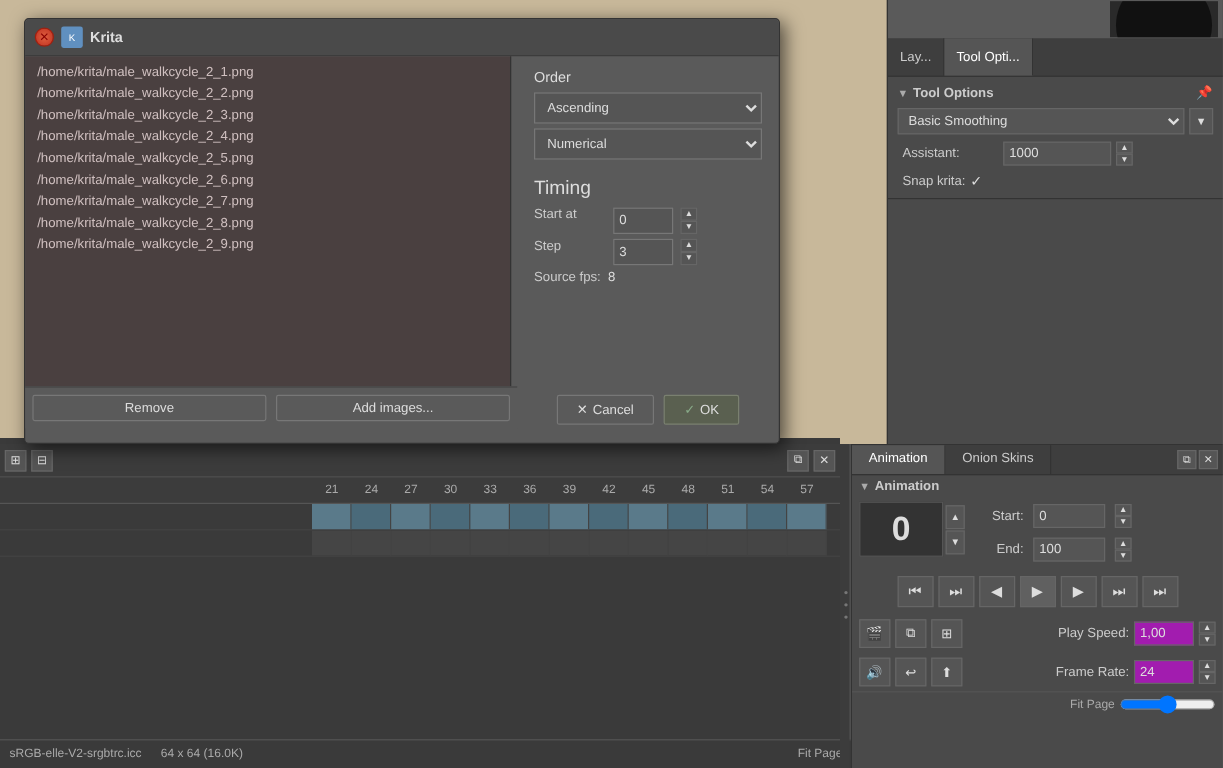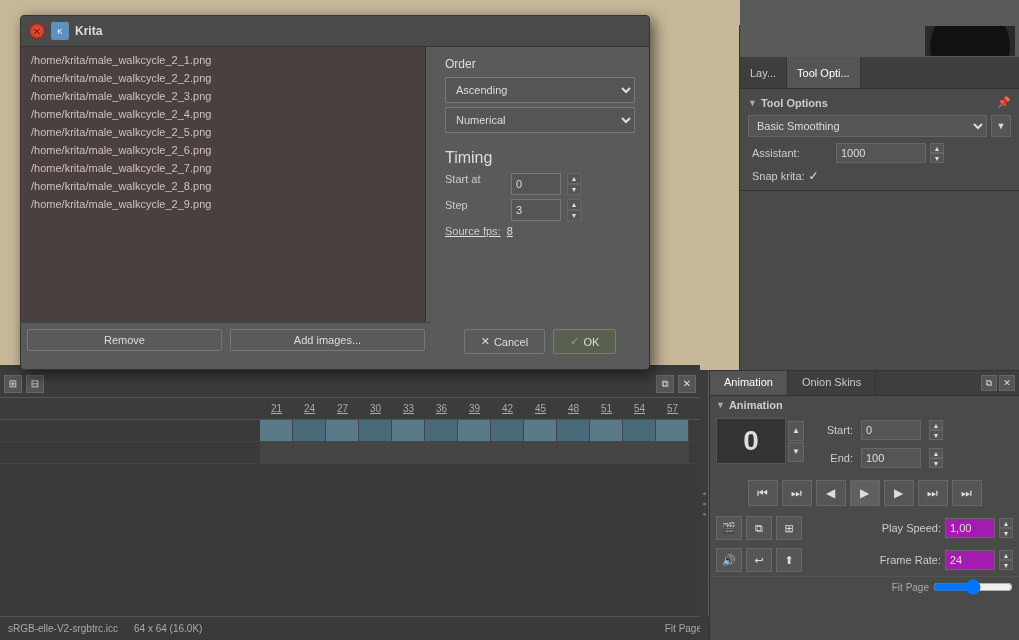--- a/index.html
+++ b/index.html
@@ -481,21 +481,20 @@
       font-size: 7px;
       display: flex;
       align-items: center;
       justify-content: center;
       cursor: pointer;
     }
     .source-fps-row {
       display: flex;
       align-items: center;
       gap: 6px;
-      text-decoration: underline;
     }
     .source-fps-label {
       color: #ccc;
       font-size: 11px;
     }
     .source-fps-value {
       color: #ddd;
       font-size: 11px;
     }
 
@@ -532,21 +531,20 @@
       border-bottom: 1px solid #555;
       padding-left: 260px;
       overflow: hidden;
     }
     .ruler-mark {
       font-size: 10px;
       color: #aaa;
       width: 33px;
       flex-shrink: 0;
       text-align: center;
-      text-decoration: underline;
     }
 
     
     .timeline-tracks {
       background: #3a3a3a;
       height: calc(100% - 55px);
       padding-left: 0;
     }
     .timeline-track {
       display: flex;
@@ -625,21 +623,21 @@
       display: flex;
       align-items: center;
       justify-content: center;
     }
   </style>
 </head>
 <body>
 
 <div class="canvas-area"></div>
 
-<div style="position:absolute; top:0; right:0; width:280px; height:370px; background:#4a4a4a; border-left:1px solid #333;margin-top:25px;">
+<div style="position:absolute; top:0; right:0; width:280px; height:370px; background:#4a4a4a; border-left:1px solid #333;">
 
   <div style="width:100%; height:32px; background:#5a5a5a; display:flex; align-items:center; justify-content:flex-end; padding-right:4px;">
     <div style="width:90px; height:30px; background:#2a2a2a; overflow:hidden; position:relative;">
       <div style="width:80px; height:80px; background:#111; border-radius:50%; position:absolute; top:-20px; left:5px;"></div>
     </div>
   </div>
 
   <div class="right-panel-top-tabs">
     <div class="rpt-tab">Lay...</div>
     <div class="rpt-tab active">Tool Opti...</div>

